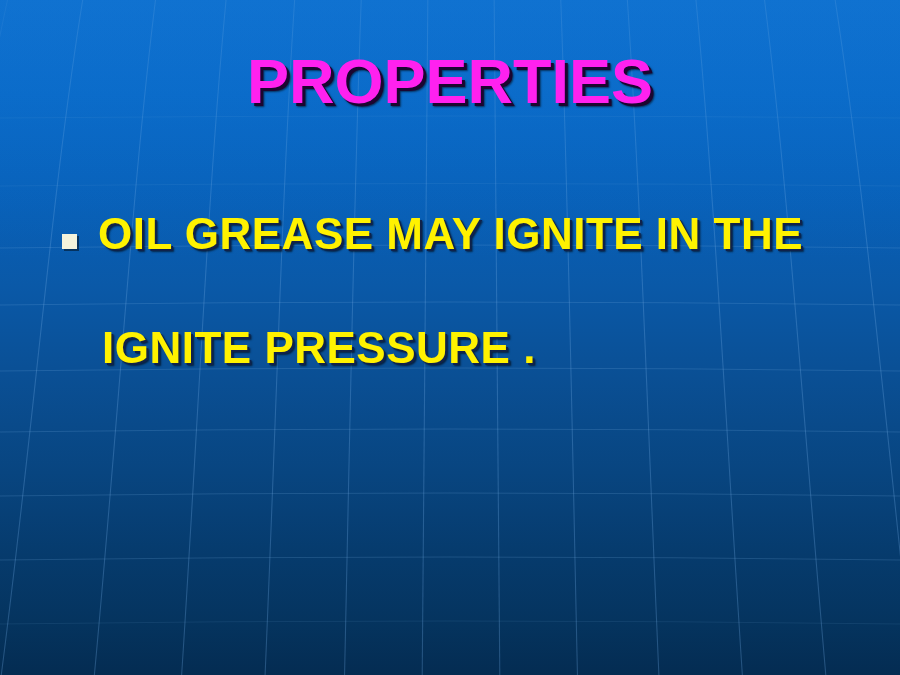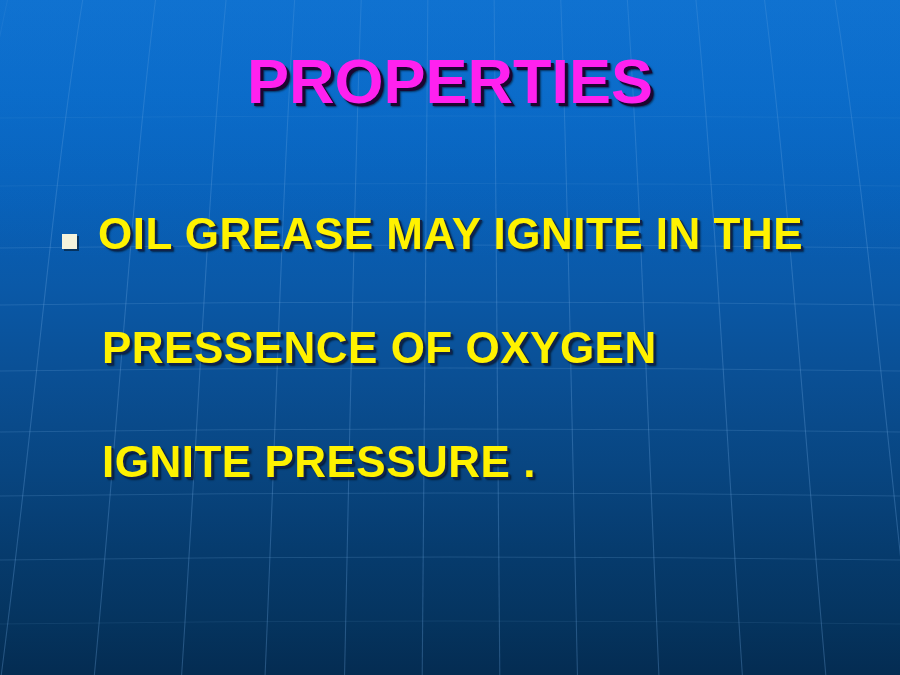--- a/index.html
+++ b/index.html
@@ -165,23 +165,20 @@
 
   <div id="title">PROPERTIES</div>
 
   <div id="body-block">
 
     <div class="body-line">
       <span class="bullet-square"></span>
       <span class="body-text">OIL GREASE MAY IGNITE IN THE</span>
     </div>
 
-    <div class="body-line indented">
-      <span class="body-text">PRESSENCE OF OXYGEN</span>
-    </div>
 
     <div class="body-line indented">
       <span class="body-text">IGNITE PRESSURE .</span>
     </div>
 
   </div>
 
 </div>
 
 </body></html>

